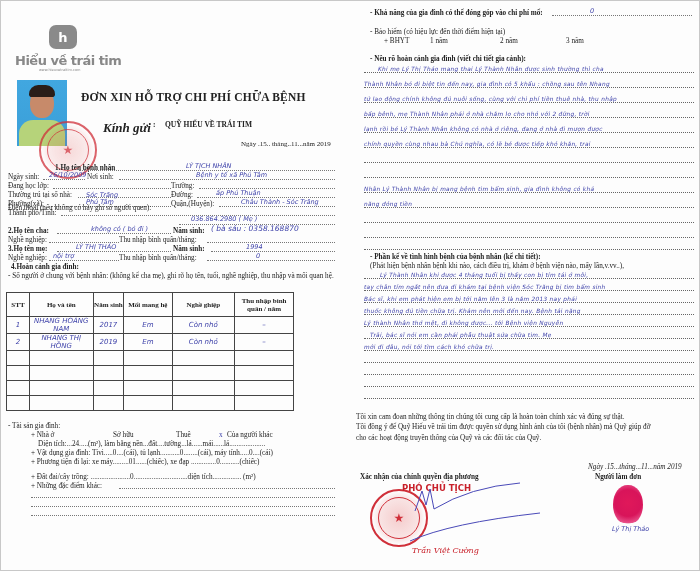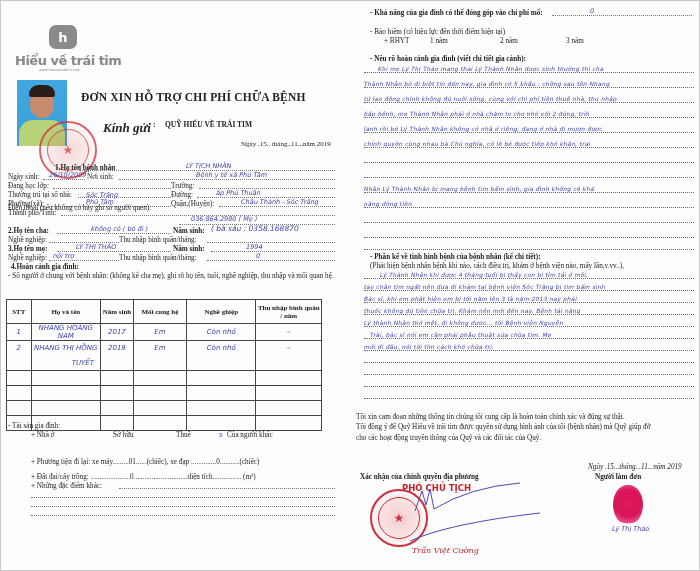--- a/index.html
+++ b/index.html
@@ -29,21 +29,21 @@
   .stamp-red { border-radius: 50%; border: 2px solid #d0303a; background: radial-gradient(circle, rgba(220,60,60,0.25) 0, rgba(220,60,60,0.12) 55%, rgba(255,255,255,0) 70%); }
   .stamp-red .inner { position:absolute; inset: 6px; border-radius:50%; border:1px solid #d0303a; }
   .stamp-red .star { position:absolute; left:50%; top:50%; transform:translate(-50%,-50%); color:#d0303a; font-size: 12px; }
 
   .title { left: 80px; top: 90px; font-size: 11.5px; font-weight: bold; letter-spacing: 0.2px; }
   .kinh { left: 102px; top: 119px; font-size: 13px; font-style: italic; font-weight: bold; }
   .colon { left: 152px; top: 119px; font-size: 7.5px; font-weight:bold; }
   .quy { left: 164px; top: 119px; font-size: 7.5px; font-weight: bold; }
   .ngay { left: 240px; top: 139px; font-size: 7px; }
 
-  table.fam { position: absolute; left: 5px; top: 298px; width: 316px; border-collapse: collapse; }
+  table.fam { position: absolute; left: 5px; top: 291px; width: 288px; border-collapse: collapse; }
   table.fam th, table.fam td { border: 1px solid #444; font-size: 7px; height: 15px; text-align: center; vertical-align: middle; }
   table.fam th { height: 24px; font-weight: bold; line-height: 8px; }
   .handc { font-family: "DejaVu Sans", sans-serif; font-style: italic; color: #3b3fa8; font-size: 5.5px; }
 
   .ruled { position:absolute; left: 24px; width: 330px; border-bottom: 1px dotted #666; height: 1px; }
   .hand-line { position: absolute; left: 8px; width: 340px; font-family: "DejaVu Sans", sans-serif; font-style: italic; color: #3b3fa8; font-size: 5.8px; white-space: nowrap; overflow: hidden; letter-spacing: 0.3px; }
 
   .fingerprint { border-radius: 48% 48% 50% 50%; background: radial-gradient(circle at 50% 45%, #e0185a 0, #d8145a 50%, #e8508a 75%, rgba(255,255,255,0) 78%); }
 </style>
 </head>
@@ -135,21 +135,21 @@
 
   <div class="abs small bold" style="left:10px; top:262px;">4.Hoàn cảnh gia đình:</div>
   <div class="abs small" style="left:7px; top:271px; width:330px; white-space:normal; line-height:9.5px;">- Số người ở chung với bệnh nhân: (không kể cha mẹ), ghi rõ họ tên, tuổi, nghề nghiệp, thu nhập và mối quan hệ.</div>
 
   <table class="fam">
     <thead>
       <tr>
         <th style="width:24px;">STT</th>
         <th style="width:68px;">Họ và tên</th>
         <th style="width:32px;">Năm sinh</th>
-        <th style="width:52px;">Mối cung hệ</th>
+        <th style="width:52px;">Mối mang hệ</th>
         <th style="width:68px;">Nghề ghiệp</th>
         <th style="width:64px;">Thu nhập bình quân / năm</th>
       </tr>
     </thead>
     <tbody>
       <tr>
         <td class="handc">1</td>
         <td class="handc">NHANG HOÀNG NAM</td>
         <td class="handc">2017</td>
         <td class="handc">Em</td>
@@ -158,28 +158,20 @@
       </tr>
       <tr style="border-bottom:none;">
         <td class="handc" style="border-bottom:none;">2</td>
         <td class="handc" style="border-bottom:none;">NHANG THỊ HỒNG</td>
         <td class="handc" style="border-bottom:none;">2019</td>
         <td class="handc" style="border-bottom:none;">Em</td>
         <td class="handc" style="border-bottom:none;">Còn nhỏ</td>
         <td class="handc" style="border-bottom:none;">–</td>
       </tr>
       <tr>
-        <td style="border-top:none;" class="handc"></td>
-        <td style="border-top:none; text-align:right; padding-right:6px;" class="handc">TUYẾT</td>
-        <td style="border-top:none;" class="handc"></td>
-        <td style="border-top:none;" class="handc"></td>
-        <td style="border-top:none;" class="handc"></td>
-        <td style="border-top:none;" class="handc"></td>
-      </tr>
-      <tr>
           <td></td>
           <td></td>
           <td></td>
           <td></td>
           <td></td>
           <td></td>
         </tr>
       <tr>
           <td></td>
           <td></td>
@@ -206,20 +198,22 @@
         </tr>
     </tbody>
   </table>
 
   <div class="abs small" style="left:7px; top:421px;">- Tài sản gia đình:</div>
   <div class="abs small" style="left:30px; top:430px;">+ Nhà ở</div>
   <div class="abs small" style="left:112px; top:430px;">Sở hữu</div>
   <div class="abs small" style="left:175px; top:430px;">Thuê</div>
   <div class="abs small" style="left:218px; top:430px; color:#3b3fa8;">x</div>
   <div class="abs small" style="left:226px; top:430px;">Của người khác</div>
+  <div class="abs small" style="left:37px; top:439px;">Diện tích:...24.....(m²), làm bằng nền...đất....tường...lá......mái......lá....................</div>
+  <div class="abs small" style="left:30px; top:448px;">+ Vật dụng gia đình: Tivi.....0....(cái), tủ lạnh...........0........(cái), máy tính.....0....(cái)</div>
   <div class="abs small" style="left:30px; top:457px;">+ Phương tiện đi lại: xe máy.........01......(chiếc), xe đạp ..............0...........(chiếc)</div>
   <div class="abs small" style="left:30px; top:472px;">+ Đất đai/cây trồng: ......................0..............................diện tích................ (m²)</div>
   <div class="abs small" style="left:30px; top:481px;">+ Những đặc điểm khác:</div>
   <span class="abs dots" style="left:118px; top:481px; width:216px;"></span>
   <span class="abs dots" style="left:30px; top:490px; width:304px;"></span>
   <span class="abs dots" style="left:30px; top:499px; width:304px;"></span>
   <span class="abs dots" style="left:30px; top:508px; width:304px;"></span>
 </div>
 
 <div class="page page-right">

